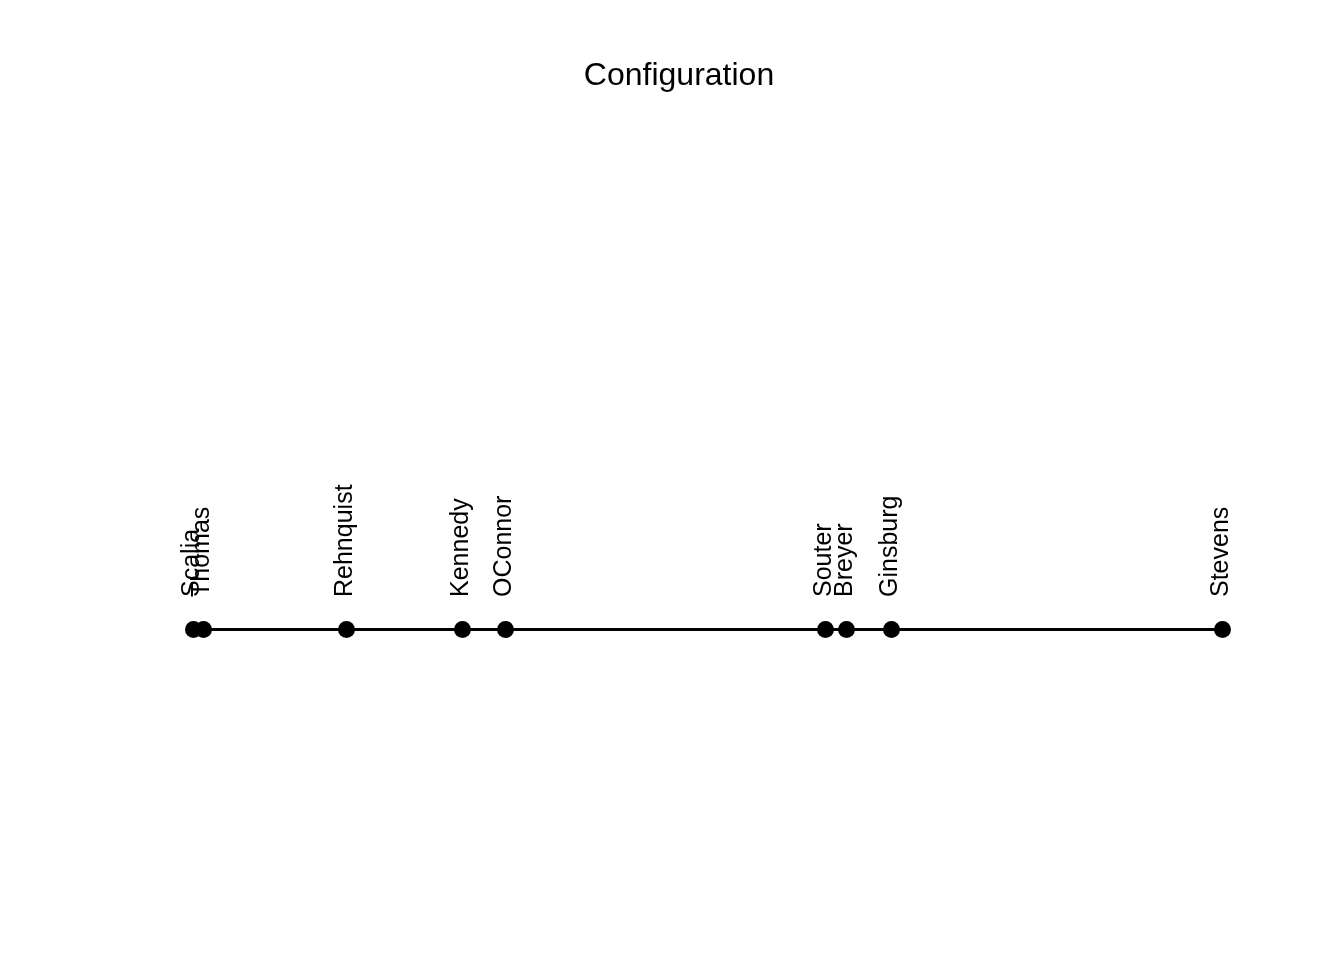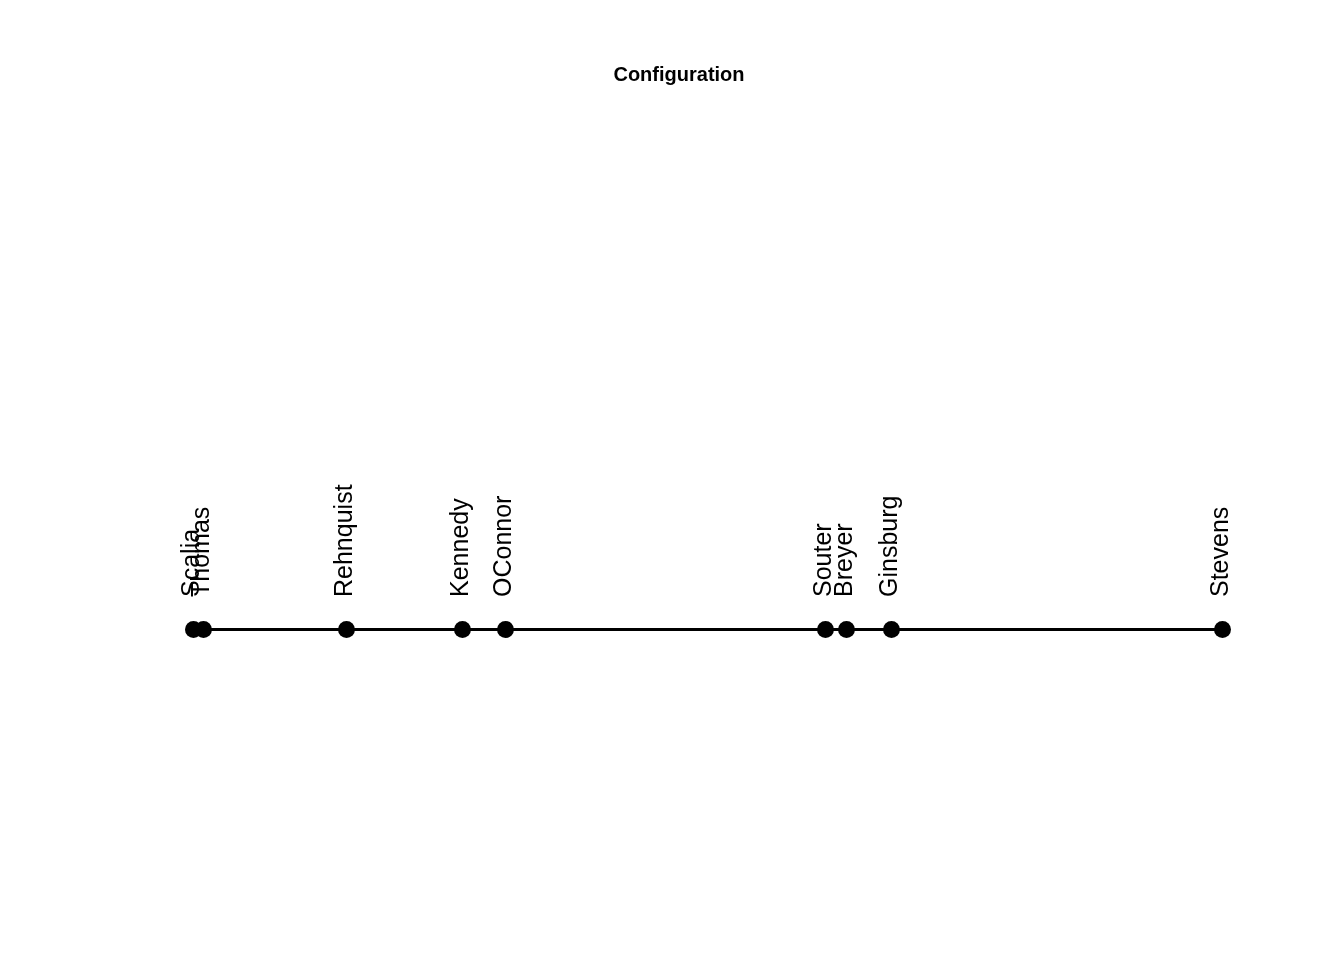--- a/index.html
+++ b/index.html
@@ -14,22 +14,22 @@
     background: #ffffff;
     overflow: hidden;
     font-family: "Liberation Sans", sans-serif;
   }
   #title {
     position: absolute;
     left: 0;
     right: 0;
     top: 54px;
     text-align: center;
-    font-size: 20px;
-    font-weight: bold;
+    font-size: 32px;
+    font-weight: normal;
     color: #000000;
     letter-spacing: 0px;
     line-height: 40px;
     white-space: nowrap;
     padding-left: 14px;
   }
   #axis-line {
     position: absolute;
     height: 3px;
     background: #000000;

